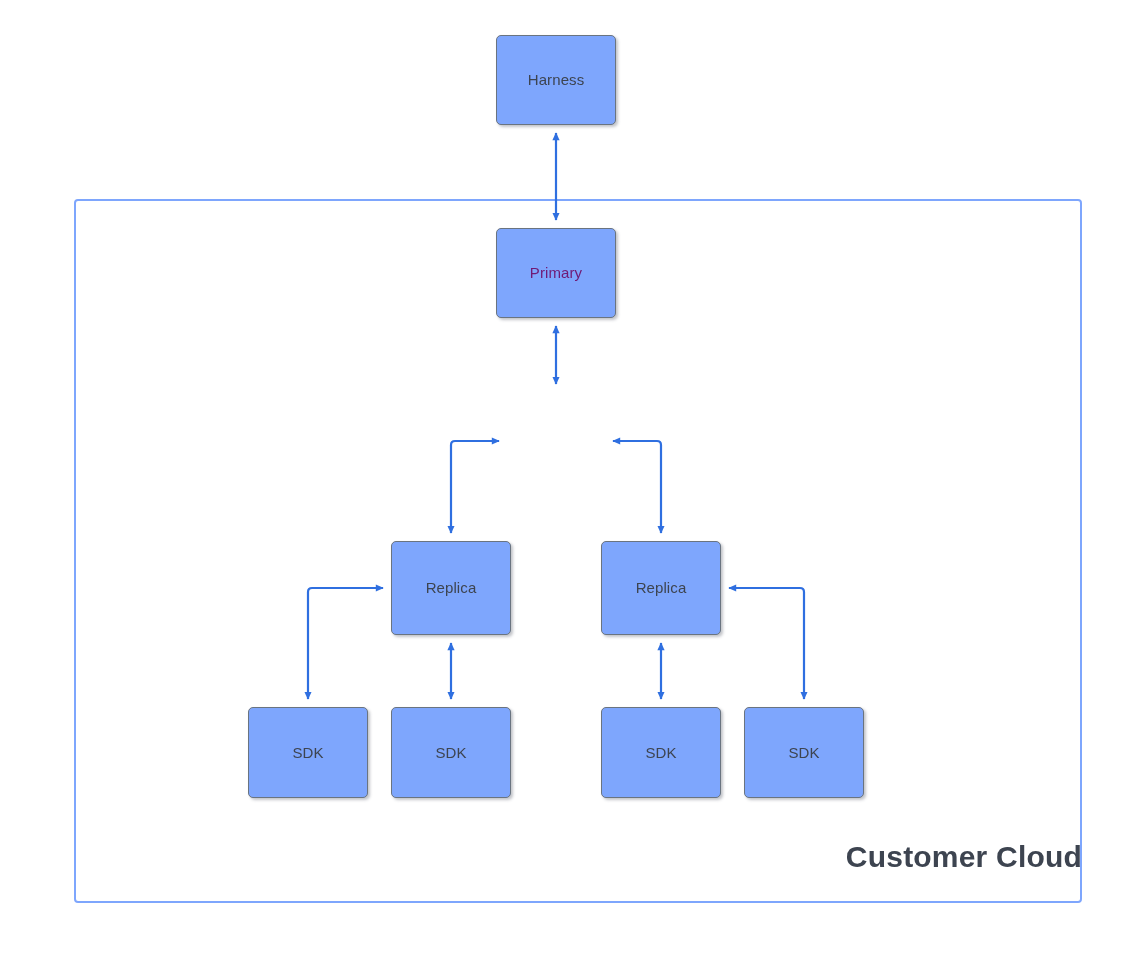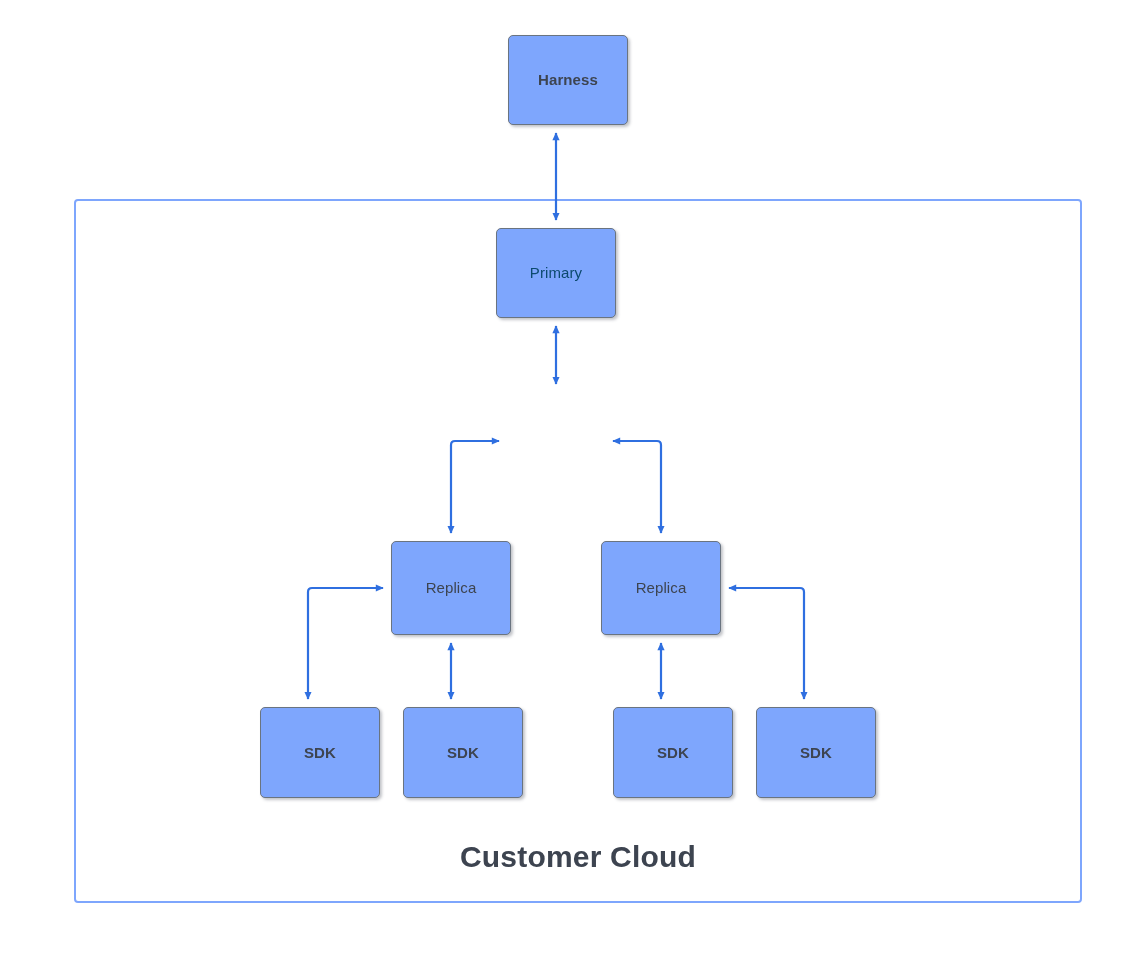--- a/index.html
+++ b/index.html
@@ -39,22 +39,21 @@
     text-align: center;
     line-height: 1.2;
   }
   .node.box {
     background: #7ea6fd;
     border: 1px solid #6a7480;
     border-radius: 5px;
     box-shadow: 2px 2px 3px rgba(120,125,135,0.45);
   }
   .node.bold {
-    font-weight: bold;
-    margin-left: 12px;
+    font-weight: normal;
   }
   .cylinder {
     position: absolute;
     display: flex;
     align-items: center;
     justify-content: center;
     color: #3d4450;
     font-size: 15px;
   }
   .cylinder .cyl-svg {
@@ -69,21 +68,21 @@
   #group-boundary {
     position: absolute;
     box-sizing: border-box;
     border: 2px solid #7ea6fd;
     border-radius: 4px;
     background: transparent;
   }
   #group-title {
     position: absolute;
     width: 100%;
-    text-align: center;
+    text-align: right;
     font-size: 30px;
     font-weight: bold;
     color: #3d4450;
     letter-spacing: 0.2px;
   }
 </style>
 </head>
 <body>
 
 <div id="diagram-root">
@@ -118,21 +117,21 @@
       <path d="M661,643 L661,699" marker-start="url(#ah-start)" marker-end="url(#ah-end)"></path>
 
       <path d="M729,588 L800,588 Q804,588 804,592 L804,699" marker-start="url(#ah-start)" marker-end="url(#ah-end)"></path>
     </g>
   </svg>
 
   <div class="node box bold" id="node-harness" style="left: 496px; top: 35px; width: 120px; height: 90px; background: rgb(126, 166, 253); border-color: rgb(106, 116, 128); color: rgb(61, 68, 80);">
     <span>Harness</span>
   </div>
 
-  <div class="node box" id="node-primary" style="left: 496px; top: 228px; width: 120px; height: 90px; background: rgb(126, 166, 253); border-color: rgb(106, 116, 128); color: #0c4a6e;">
+  <div class="node box" id="node-primary" style="left: 496px; top: 228px; width: 120px; height: 90px; background: rgb(126, 166, 253); border-color: rgb(106, 116, 128); color: #701a75;">
     <span>Primary</span>
   </div>
 
 
   <div class="node box" id="node-replica-left" style="left: 391px; top: 541px; width: 120px; height: 94px; background: rgb(126, 166, 253); border-color: rgb(106, 116, 128); color: rgb(61, 68, 80);">
     <span>Replica</span>
   </div>
 
   <div class="node box" id="node-replica-right" style="left: 601px; top: 541px; width: 120px; height: 94px; background: rgb(126, 166, 253); border-color: rgb(106, 116, 128); color: rgb(61, 68, 80);">
     <span>Replica</span>

